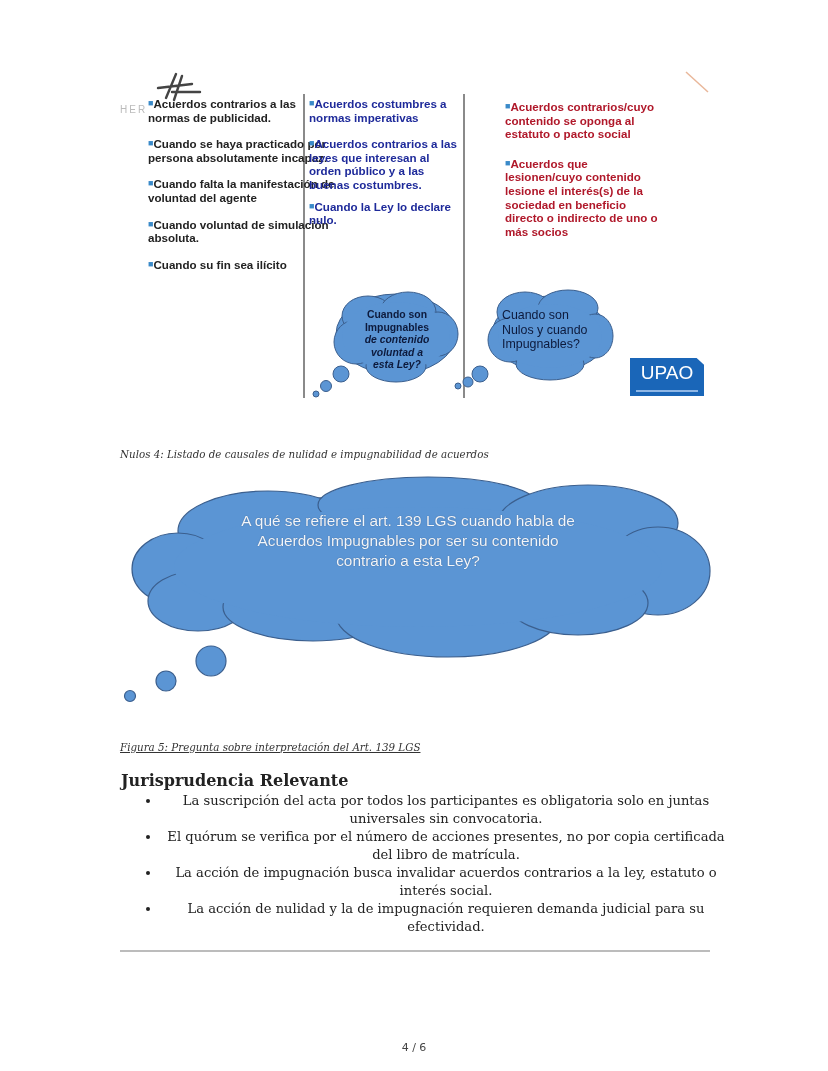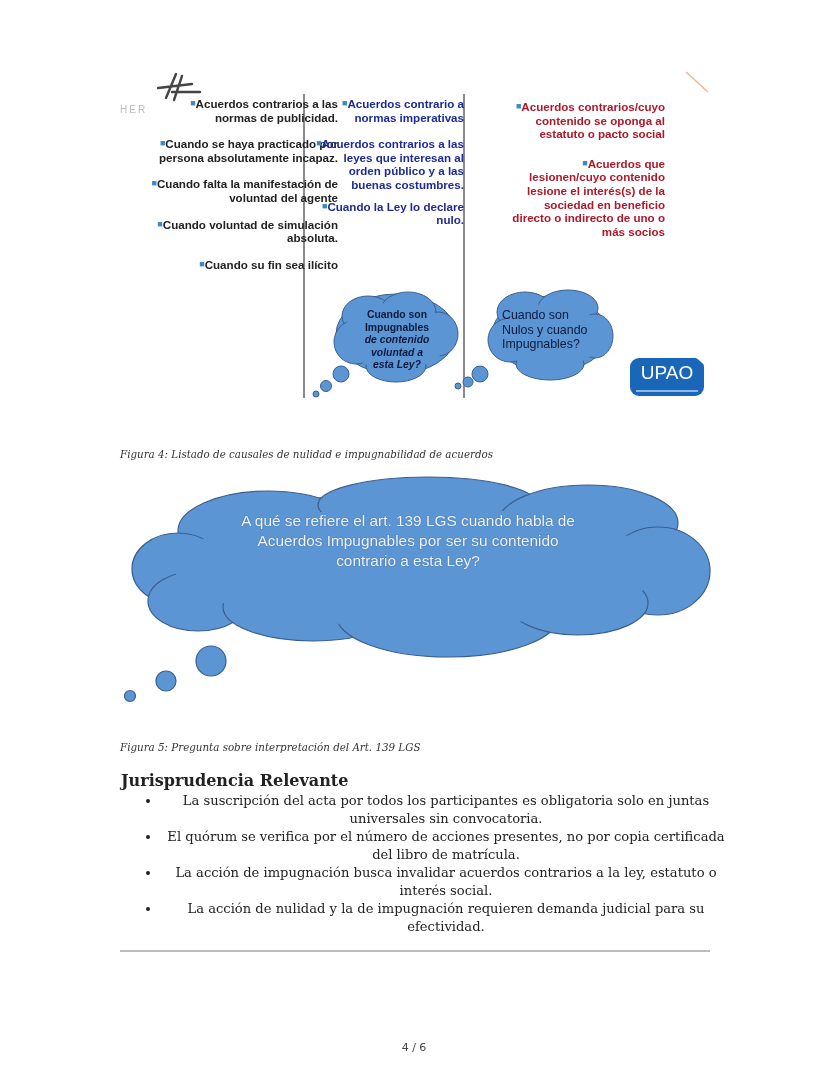--- a/index.html
+++ b/index.html
@@ -1,34 +1,34 @@
 <!DOCTYPE html>
 <html><head>
 <meta charset="utf-8">
 <style>
   html, body { margin: 0; padding: 0; background: #ffffff; }
   body { width: 828px; height: 1071px; position: relative; overflow: hidden; font-family: "DejaVu Serif", serif; color: #222; }
 
   
   .fig4 { position: absolute; left: 112px; top: 62px; width: 600px; height: 345px; background: #fff; }
   .col { position: absolute; top: 35px; font-family: "Liberation Sans", sans-serif; font-weight: bold; font-size: 11.6px; line-height: 13.6px; }
-  .col p { margin: 0 0 13px 0; text-align: right; }
+  .col p { margin: 0 0 13px 0; }
   .col p .dot { font-size: 9px; vertical-align: 2px; }
   .col1 { left: 36px; width: 190px; color: #222; }
   .col1 p { margin-bottom: 13px; }
   .col2 { left: 197px; width: 155px; color: #1e2a9a; }
   .col3 { left: 357px; width: 160px; color: #b0182a; margin-left: 36px; }
   .col1 .dot, .col2 .dot, .col3 .dot { color: #3a8ac9; }
   .vline { position: absolute; top: 32px; width: 2px; background: #8a8a8a; }
   .vline.a { left: 191px; height: 304px; }
   .vline.b { left: 351px; height: 304px; }
   .logo-mark { position: absolute; left: 40px; top: 8px; width: 50px; height: 34px; }
   .watermark { position: absolute; left: 8px; top: 42px; font-family: Liberation Sans, sans-serif; font-size: 10px; letter-spacing: 2px; color: #bbb; }
   .corner-line { position: absolute; left: 572px; top: 8px; width: 26px; height: 26px; }
-  .upao { position: absolute; left: 518px; top: 296px; width: 74px; height: 38px; background: #1a66b8; color: #fff; font-family: "Liberation Sans", sans-serif; font-size: 19px; text-align: center; line-height: 30px; clip-path: polygon(0 0, 90% 0, 100% 18%, 100% 100%, 0 100%); border-radius: 9px; }
+  .upao { position: absolute; left: 518px; top: 296px; width: 74px; height: 38px; background: #1a66b8; color: #fff; font-family: "Liberation Sans", sans-serif; font-size: 19px; text-align: center; line-height: 30px; clip-path: polygon(0 0, 90% 0, 100% 18%, 100% 100%, 0 100%); }
   .upao small { position: absolute; left: 6px; right: 6px; bottom: 4px; height: 2px; background: #8fb7e6; }
 
   .cloud-wrap { position: absolute; }
   .cloud-text { position: absolute; text-align: center; font-family: "Liberation Sans", sans-serif; }
 
   .caption { position: absolute; left: 120px; font-family: "DejaVu Serif", serif; font-style: italic; font-size: 10.3px; color: #333; }
 
   
   .heading { position: absolute; left: 121px; top: 771px; font-family: "DejaVu Serif", serif; font-weight: bold; font-size: 16px; color: #222; }
   .bullets { position: absolute; left: 140px; top: 792px; width: 570px; margin: 0; padding: 0 0 0 21px; font-family: "DejaVu Serif", serif; font-size: 13.1px; line-height: 18px; color: #222; }
@@ -53,21 +53,21 @@
 
   <div class="col col1">
     <p><span class="dot">■</span><span>Acuerdos contrarios a las normas de publicidad.</span></p>
     <p><span class="dot">■</span><span>Cuando se haya practicado por persona absolutamente incapaz.</span></p>
     <p style="margin-top:6px"><span class="dot">■</span><span>Cuando falta la manifestación de voluntad del agente</span></p>
     <p><span class="dot">■</span><span>Cuando voluntad de simulación absoluta.</span></p>
     <p style="margin-top:6px"><span class="dot">■</span><span>Cuando su fin sea ilícito</span></p>
   </div>
 
   <div class="col col2">
-    <p><span class="dot">■</span><span>Acuerdos contrario a normas imperativas</span></p>
+    <p><span class="dot">■</span><span>Acuerdos costumbres a normas imperativas</span></p>
     <p style="margin-bottom:8px"><span class="dot">■</span><span>Acuerdos contrarios a las leyes que interesan al orden público y a las buenas costumbres.</span></p>
     <p><span class="dot">■</span><span>Cuando la Ley lo declare nulo.</span></p>
   </div>
 
   <div class="col col3" style="top:38px">
     <p style="margin-bottom:16px"><span class="dot">■</span><span>Acuerdos contrarios/cuyo contenido se oponga al estatuto o pacto social</span></p>
     <p><span class="dot">■</span><span>Acuerdos que lesionen/cuyo contenido lesione el interés(s) de la sociedad en beneficio directo o indirecto de uno o más socios</span></p>
   </div>
 
   <div class="cloud-wrap" style="left:196px; top:224px; width:160px; height:115px;">
@@ -119,21 +119,21 @@
       <div>Impugnables?</div>
     </div>
   </div>
 
   <div class="upao">
     <span>UPAO</span>
     <small></small>
   </div>
 </div>
 
-<div class="caption" style="top:448px;">Figura 4: Listado de causales de nulidad e impugnabilidad de acuerdos</div>
+<div class="caption" style="top:448px;">Nulos 4: Listado de causales de nulidad e impugnabilidad de acuerdos</div>
 
 <div class="cloud-wrap" style="left:118px; top:475px; width:600px; height:235px;">
   <svg width="600" height="235" viewBox="0 0 600 235">
     <g fill="#5b95d4" stroke="#3b5f8e" stroke-width="1.2">
       <ellipse cx="300" cy="80" rx="250" ry="62"></ellipse>
       <ellipse cx="150" cy="56" rx="90" ry="40"></ellipse>
       <ellipse cx="310" cy="30" rx="110" ry="28"></ellipse>
       <ellipse cx="470" cy="48" rx="90" ry="38"></ellipse>
       <ellipse cx="540" cy="96" rx="52" ry="44"></ellipse>
       <ellipse cx="60" cy="94" rx="46" ry="36"></ellipse>
@@ -149,21 +149,21 @@
         <ellipse cx="300" cy="92" rx="244" ry="60"></ellipse>
       </g>
   </svg>
   <div class="cloud-text" style="left:60px; top:36px; width:460px; font-size:15.4px; line-height:20px; color:#f2f6fb; text-shadow: 0 0 1px #2a4d7a;">
     <div>A qué se refiere el art. 139 LGS cuando habla de</div>
     <div>Acuerdos Impugnables por ser su contenido</div>
     <div>contrario a esta Ley?</div>
   </div>
 </div>
 
-<div class="caption" style="top:741px;">Figura 5: Pregunta sobre interpretación del Art. 139 LGS</div>
+<div class="caption" style="top:741px;text-decoration:underline;">Figura 5: Pregunta sobre interpretación del Art. 139 LGS</div>
 
 <div class="heading">Jurisprudencia Relevante</div>
 <ul class="bullets">
   <li>La suscripción del acta por todos los participantes es obligatoria solo en juntas universales sin convocatoria.</li>
   <li>El quórum se verifica por el número de acciones presentes, no por copia certificada del libro de matrícula.</li>
   <li>La acción de impugnación busca invalidar acuerdos contrarios a la ley, estatuto o interés social.</li>
   <li>La acción de nulidad y la de impugnación requieren demanda judicial para su efectividad.</li>
 </ul>
 <div class="rule"></div>
 

